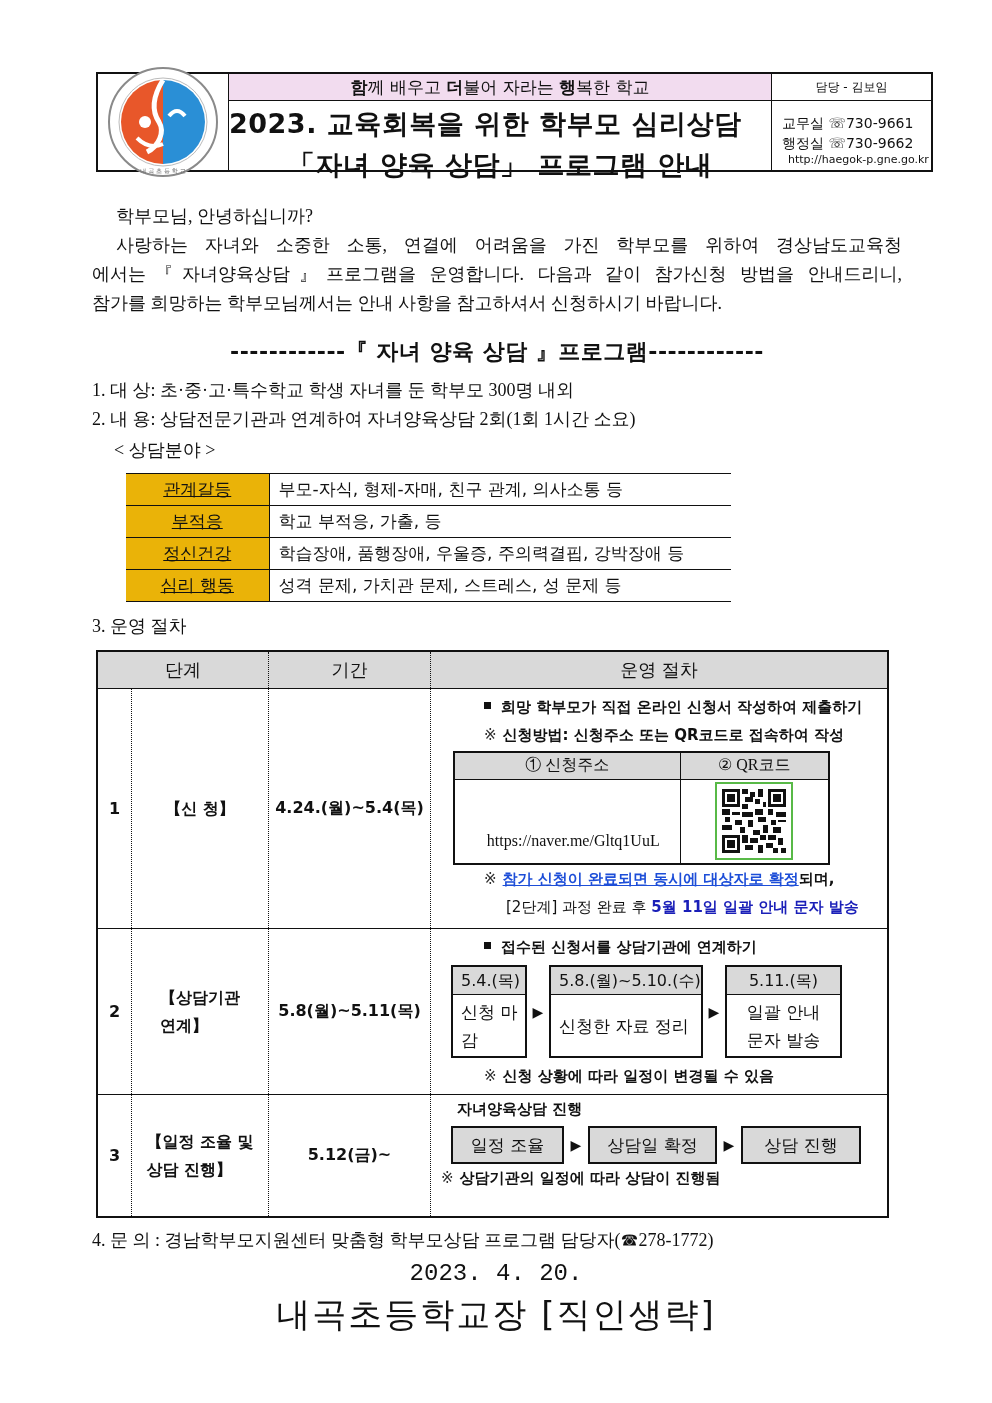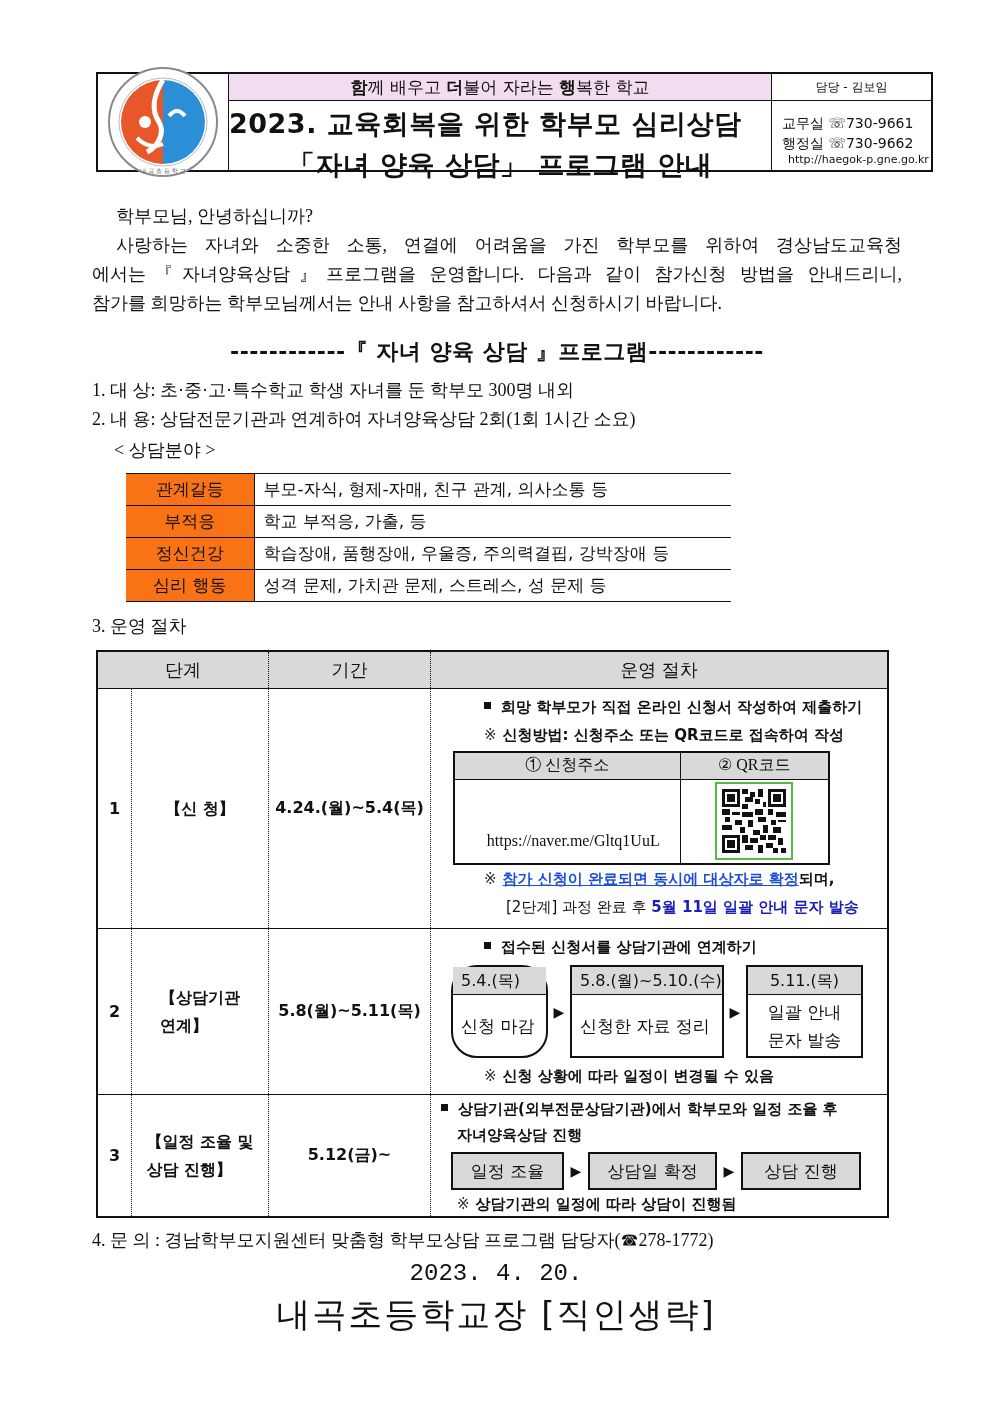--- a/index.html
+++ b/index.html
@@ -25,21 +25,21 @@
   .para p.first { text-indent: 24px; text-align-last: left; }
   .para p.indent { text-indent: 24px; }
   .para p.last { text-align-last: left; }
 
   .section-title { position: absolute; left: 92px; top: 337px; width: 810px; text-align: center; font-size: 22px; font-weight: 700; letter-spacing: 0.5px; }
   .list-line { position: absolute; left: 92px; font-family: "Liberation Serif", serif; font-size: 18px; }
 
   
   .fields { position: absolute; left: 126px; top: 473px; width: 605px; border-collapse: collapse; font-size: 17px; }
   .fields td { height: 32px; border-top: 1px solid #111; border-bottom: 1px solid #111; }
-  .fields td.cat { width: 128px; background: #f97316; text-align: center; border-right: 1px solid #111; }
+  .fields td.cat { width: 143px; background: #eab308; text-align: center; border-right: 1px solid #111; text-decoration: underline; }
   .fields td.desc { padding-left: 9px; }
 
   
   .proc { position: absolute; left: 96px; top: 650px; width: 793px; border: 2px solid #111; }
   .proc-head { height: 37px; background: #d9d9d9; display: flex; border-bottom: 1px solid #111; font-size: 18px; }
   .proc-head div { display: flex; align-items: center; justify-content: center; }
   .ph-step { width: 171px; border-right: 1px dotted #111; }
   .ph-period { width: 162px; border-right: 1px dotted #111; }
   .ph-proc { flex: 1; }
   .proc-row { display: flex; border-bottom: 1px solid #111; }
@@ -195,21 +195,21 @@
     <div class="c-name">
       <div>
           <div>【상담기관</div>
           <div>연계】</div>
         </div>
     </div>
     <div class="c-period">5.8(월)~5.11(목)</div>
     <div class="c-proc">
       <div class="ln"><span class="bullet"></span><span>접수된 신청서를 상담기관에 연계하기</span></div>
       <div class="flow">
-        <div class="fbox" style="width:97px;border-radius:26px;">
+        <div class="fbox" style="width:76px;">
           <div class="fh">5.4.(목)</div>
           <div class="fb">신청 마감</div>
         </div>
         <div class="arrow">▶</div>
         <div class="fbox" style="width:154px;">
           <div class="fh">5.8.(월)~5.10.(수)</div>
           <div class="fb">신청한 자료 정리</div>
         </div>
         <div class="arrow">▶</div>
         <div class="fbox" style="width:117px;">
@@ -227,29 +227,28 @@
   <div class="proc-row" style="height:121px;">
     <div class="c-num">3</div>
     <div class="c-name">
       <div>
           <div>【일정 조율 및</div>
           <div>상담 진행】</div>
         </div>
     </div>
     <div class="c-period">5.12(금)~</div>
     <div class="c-proc" style="padding-top:1px;">
-      <div style="line-height:26px;"><span class="bullet"></span><span>상담기관(외부전문상담기관)에서 학부모와 일정 조율 후</span></div>
       <div style="line-height:26px;padding-left:16px;">자녀양육상담 진행</div>
       <div class="flow3">
         <div class="gbox" style="width:113px;">일정 조율</div>
         <div class="arrow" style="width:24px;">▶</div>
         <div class="gbox" style="width:129px;">상담일 확정</div>
         <div class="arrow" style="width:24px;">▶</div>
         <div class="gbox" style="width:120px;">상담 진행</div>
       </div>
-      <div style="line-height:24px;margin-left:16px;"><span class="note-mark">※</span><span>상담기관의 일정에 따라 상담이 진행됨</span></div>
+      <div style="line-height:24px;"><span class="note-mark">※</span><span>상담기관의 일정에 따라 상담이 진행됨</span></div>
     </div>
   </div>
 </div>
 
 <div class="footer-line">4. 문 의 : 경남학부모지원센터 맞춤형 학부모상담 프로그램 담당자(☎278-1772)</div>
 <div class="date-line">2023. 4. 20.</div>
 <div class="sign-line">내곡초등학교장 [직인생략]</div>
 
 </body></html>

